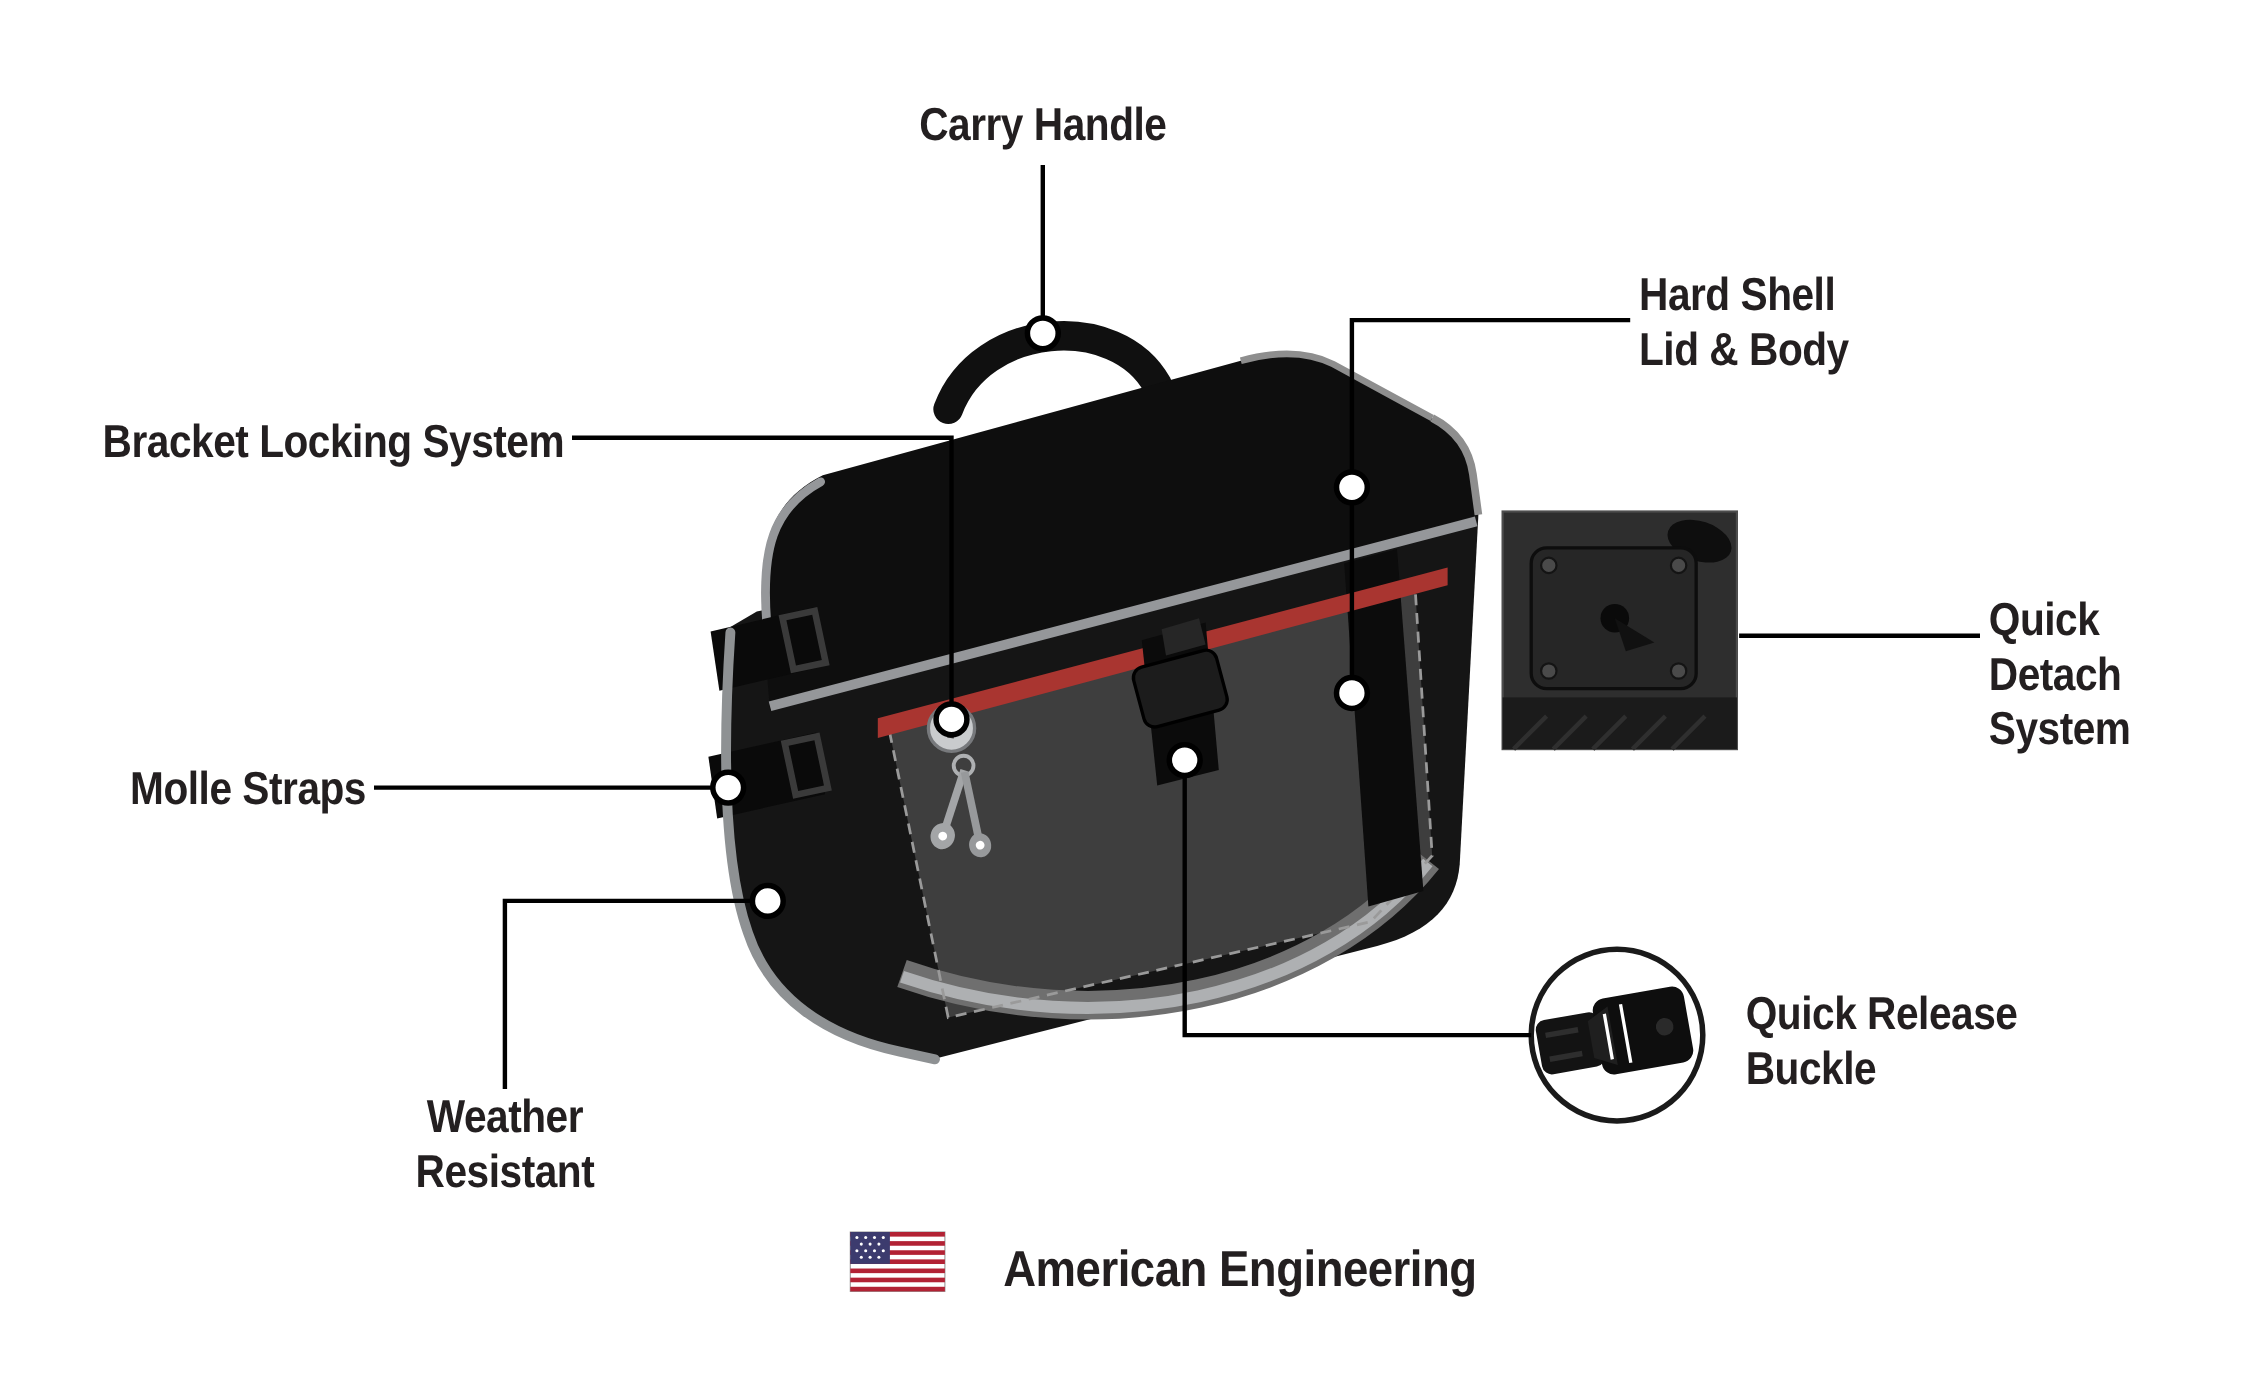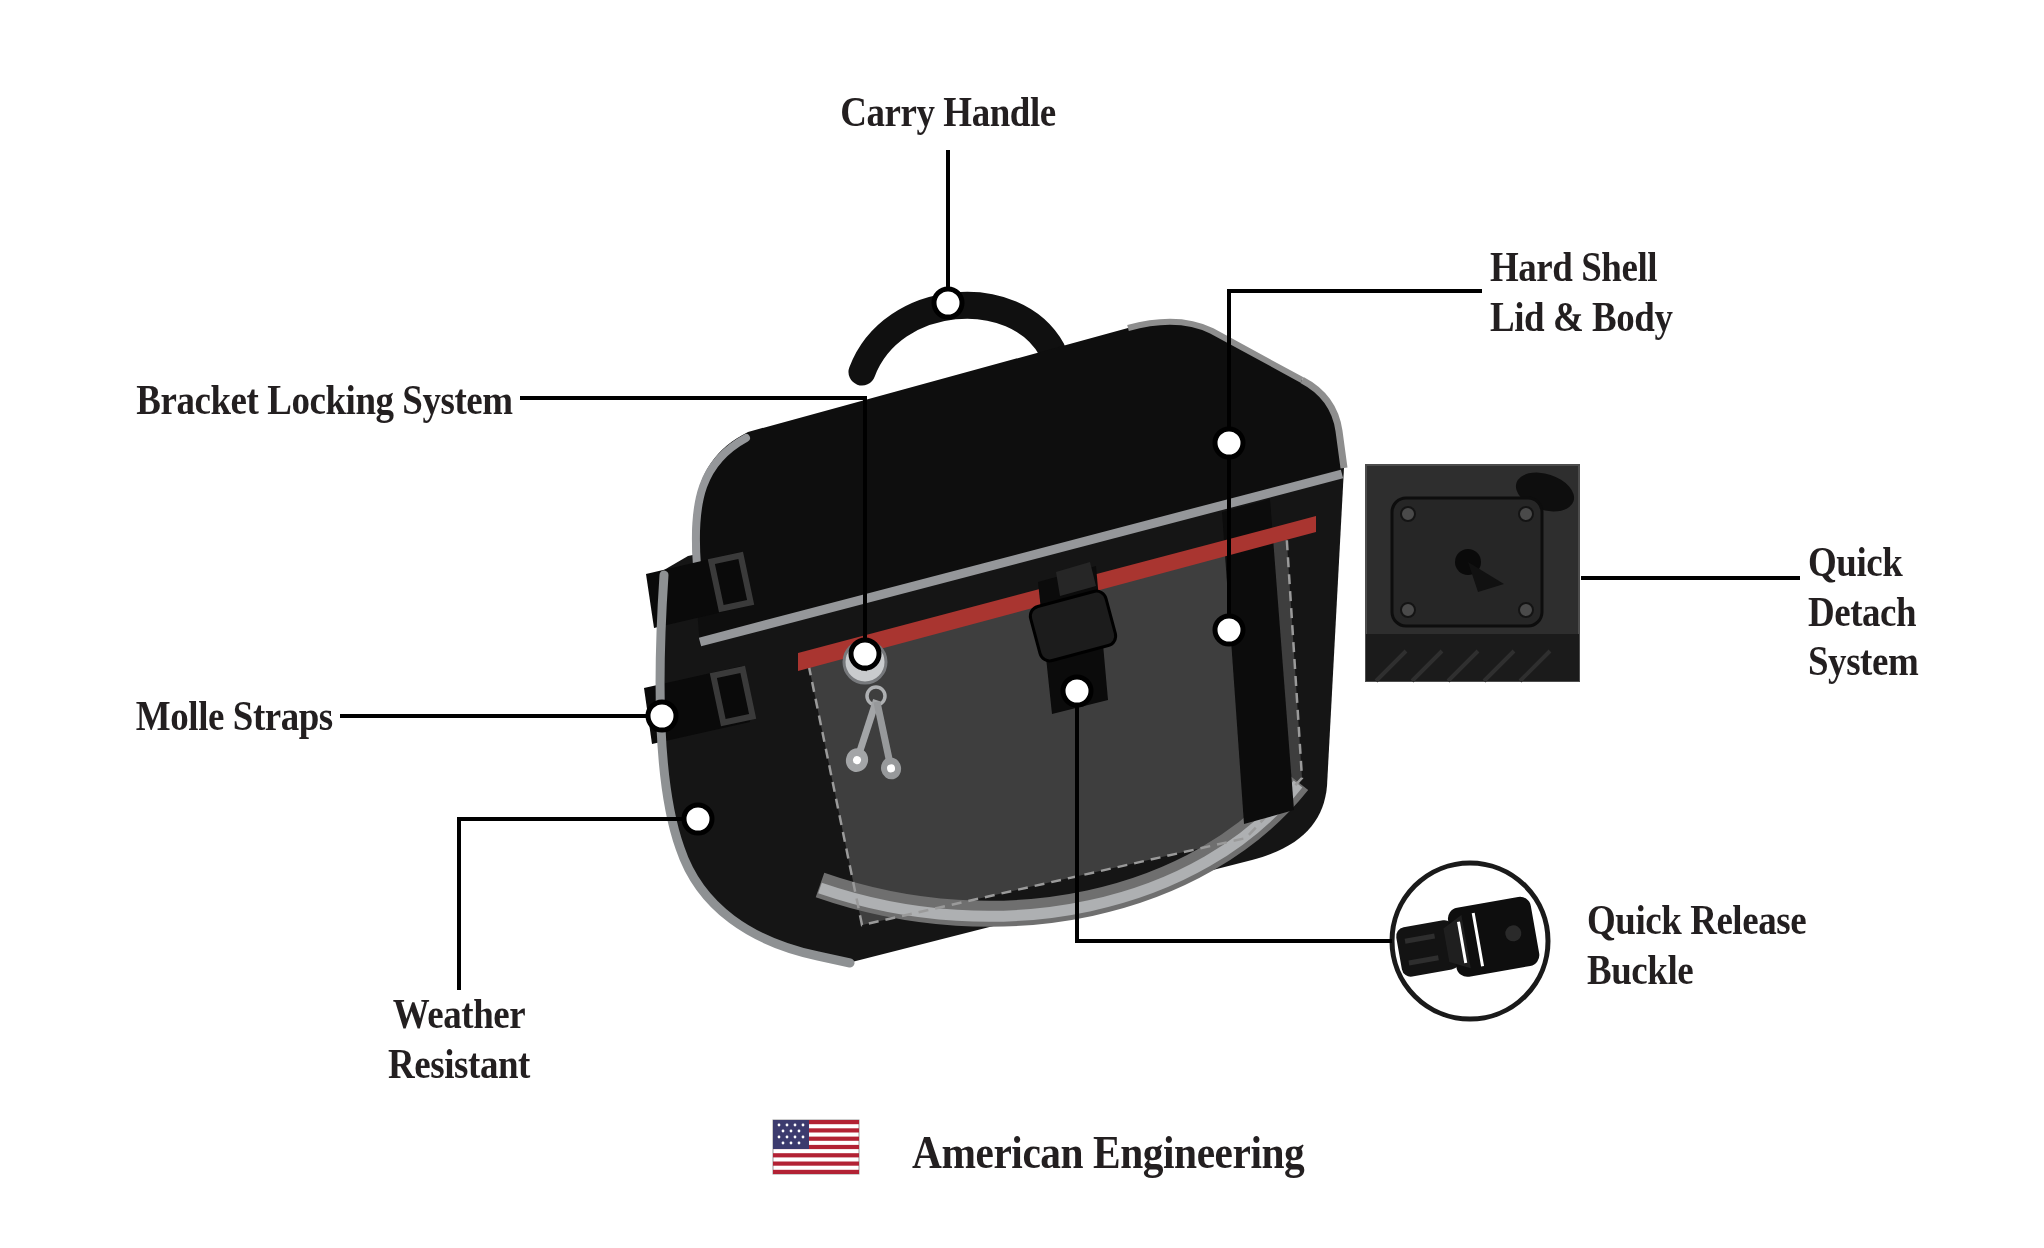--- a/index.html
+++ b/index.html
@@ -1,20 +1,20 @@
 <!DOCTYPE html>
 <html><head>
 <meta charset="utf-8">
 <style>
   html,body{margin:0;padding:0;background:#ffffff;}
   #canvas{
     position:relative;
     width:2044px;height:1248px;
     background:#ffffff;
-    font-family:Liberation Serif, serif;
+    font-family:Liberation Sans, sans-serif;
     overflow:hidden;
   }
   #art{position:absolute;left:0;top:0;}
   .lbl{
     position:absolute;
     font-weight:700;
     font-size:42px;
     line-height:1.18;
     color:#231f20;
     white-space:pre-line;

